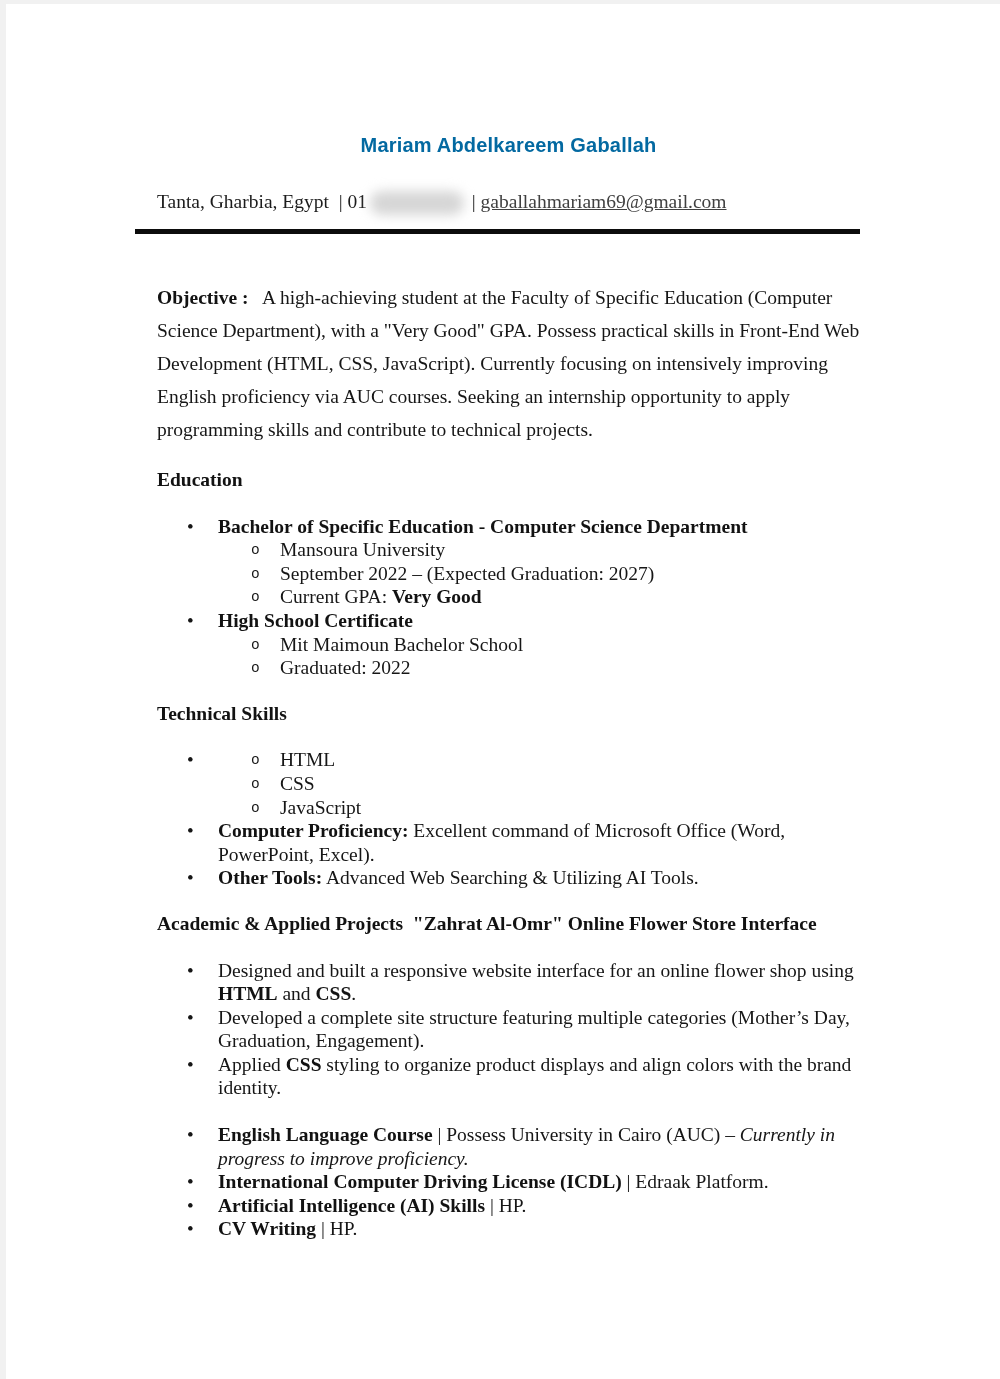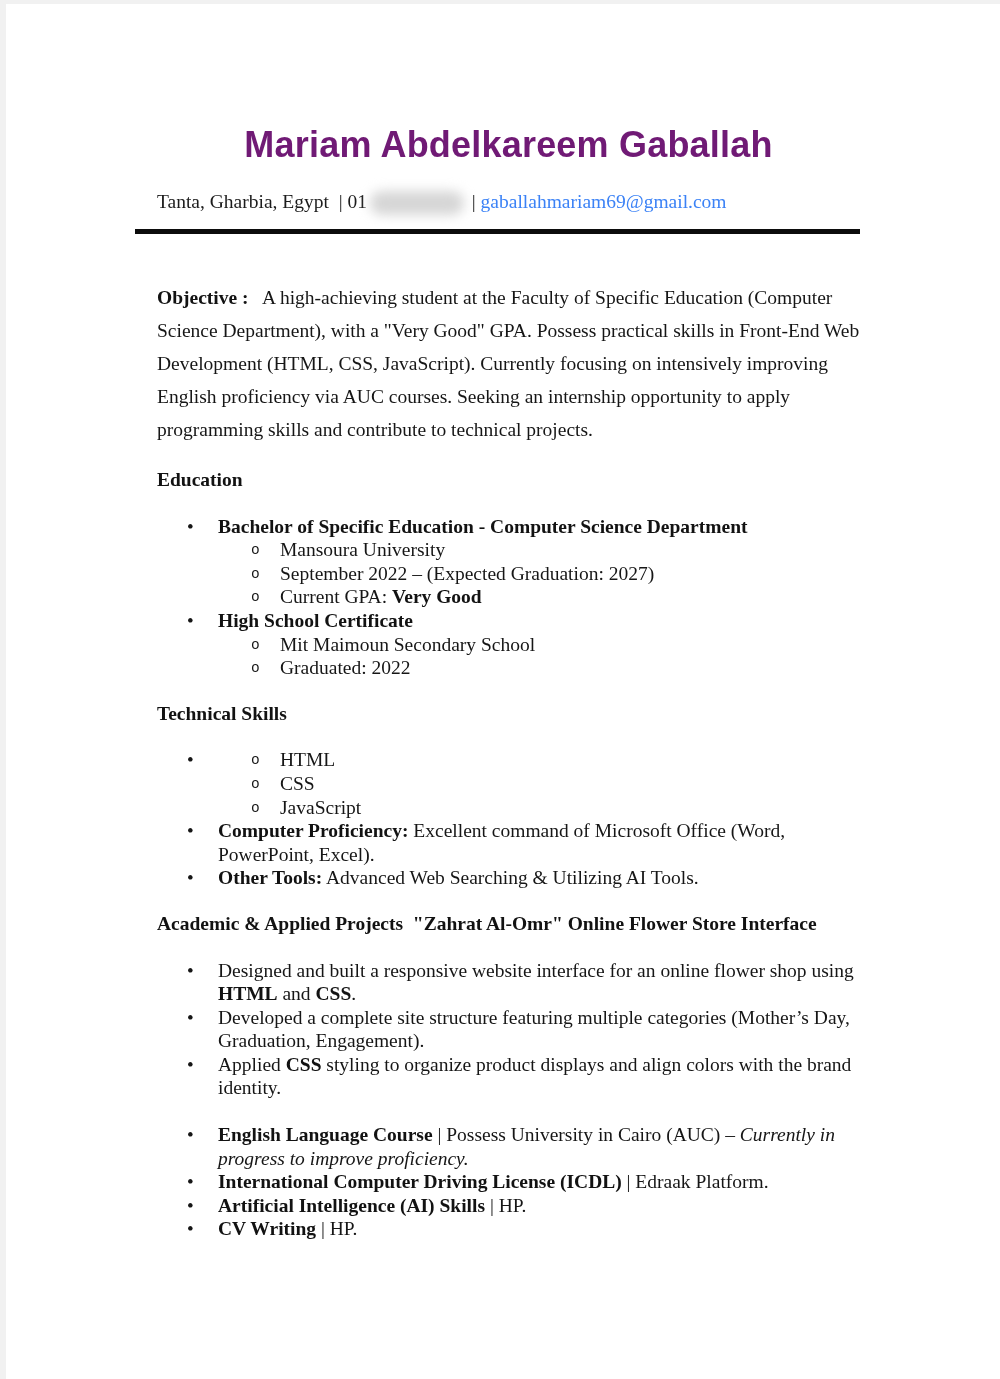--- a/index.html
+++ b/index.html
@@ -17,35 +17,36 @@
     overflow:hidden;
   }
   .content {
     padding:0 140px 0 151px;
     color:#161616;
   }
   .doc-title {
     margin-top:125px;
     text-align:center;
     font-family:"Liberation Sans", sans-serif;
-    font-size:36px;
+    font-size:20px;
     line-height:32px;
     font-weight:600;
-    color:#701a75;
+    color:#0369a1;
     letter-spacing:0.2px;
   }
   .contact-line {
     margin-top:29px;
     font-size:19.5px;
     line-height:24px;
     color:#1c1c1c;
     white-space:pre-wrap;
   }
   .email-link {
-    color:#3b82f6;
+    color:#404040;
+    text-decoration:underline;
     cursor:pointer;
   }
   .phone-blur {
     display:inline-block;
     width:94px; height:24px;
     background:#d6d6d6;
     border-radius:12px;
     filter:blur(6px);
     vertical-align:-7px;
     margin:0 3px;
@@ -104,21 +105,21 @@
     <div class="objective"><b>Objective :</b><span>   A high-achieving student at the Faculty of Specific Education (Computer Science Department), with a "Very Good" GPA. Possess practical skills in Front-End Web Development (HTML, CSS, JavaScript). Currently focusing on intensively improving English proficiency via AUC courses. Seeking an internship opportunity to apply programming skills and contribute to technical projects.</span></div>
 
     <div>
       <div class="section-heading">Education</div>
       <div class="list">
           <div class="list-item l1"><span class="marker">•</span><span><b>Bachelor of Specific Education - Computer Science Department</b></span></div>
           <div class="list-item l2"><span class="marker">o</span><span><span>Mansoura University</span></span></div>
           <div class="list-item l2"><span class="marker">o</span><span><span>September 2022 – (Expected Graduation: 2027)</span></span></div>
           <div class="list-item l2"><span class="marker">o</span><span><span>Current GPA: </span><b>Very Good</b></span></div>
           <div class="list-item l1"><span class="marker">•</span><span><b>High School Certificate</b></span></div>
-          <div class="list-item l2"><span class="marker">o</span><span><span>Mit Maimoun Secondary School</span></span></div>
+          <div class="list-item l2"><span class="marker">o</span><span><span>Mit Maimoun Bachelor School</span></span></div>
           <div class="list-item l2"><span class="marker">o</span><span><span>Graduated: 2022</span></span></div>
         </div>
     </div>
 
     <div>
       <div class="section-heading">Technical Skills</div>
       <div class="list">
           <div class="list-item l1"><span class="marker">•</span></div>
           <div class="list-item l2"><span class="marker">o</span><span><span>HTML</span></span></div>
           <div class="list-item l2"><span class="marker">o</span><span><span>CSS</span></span></div>

